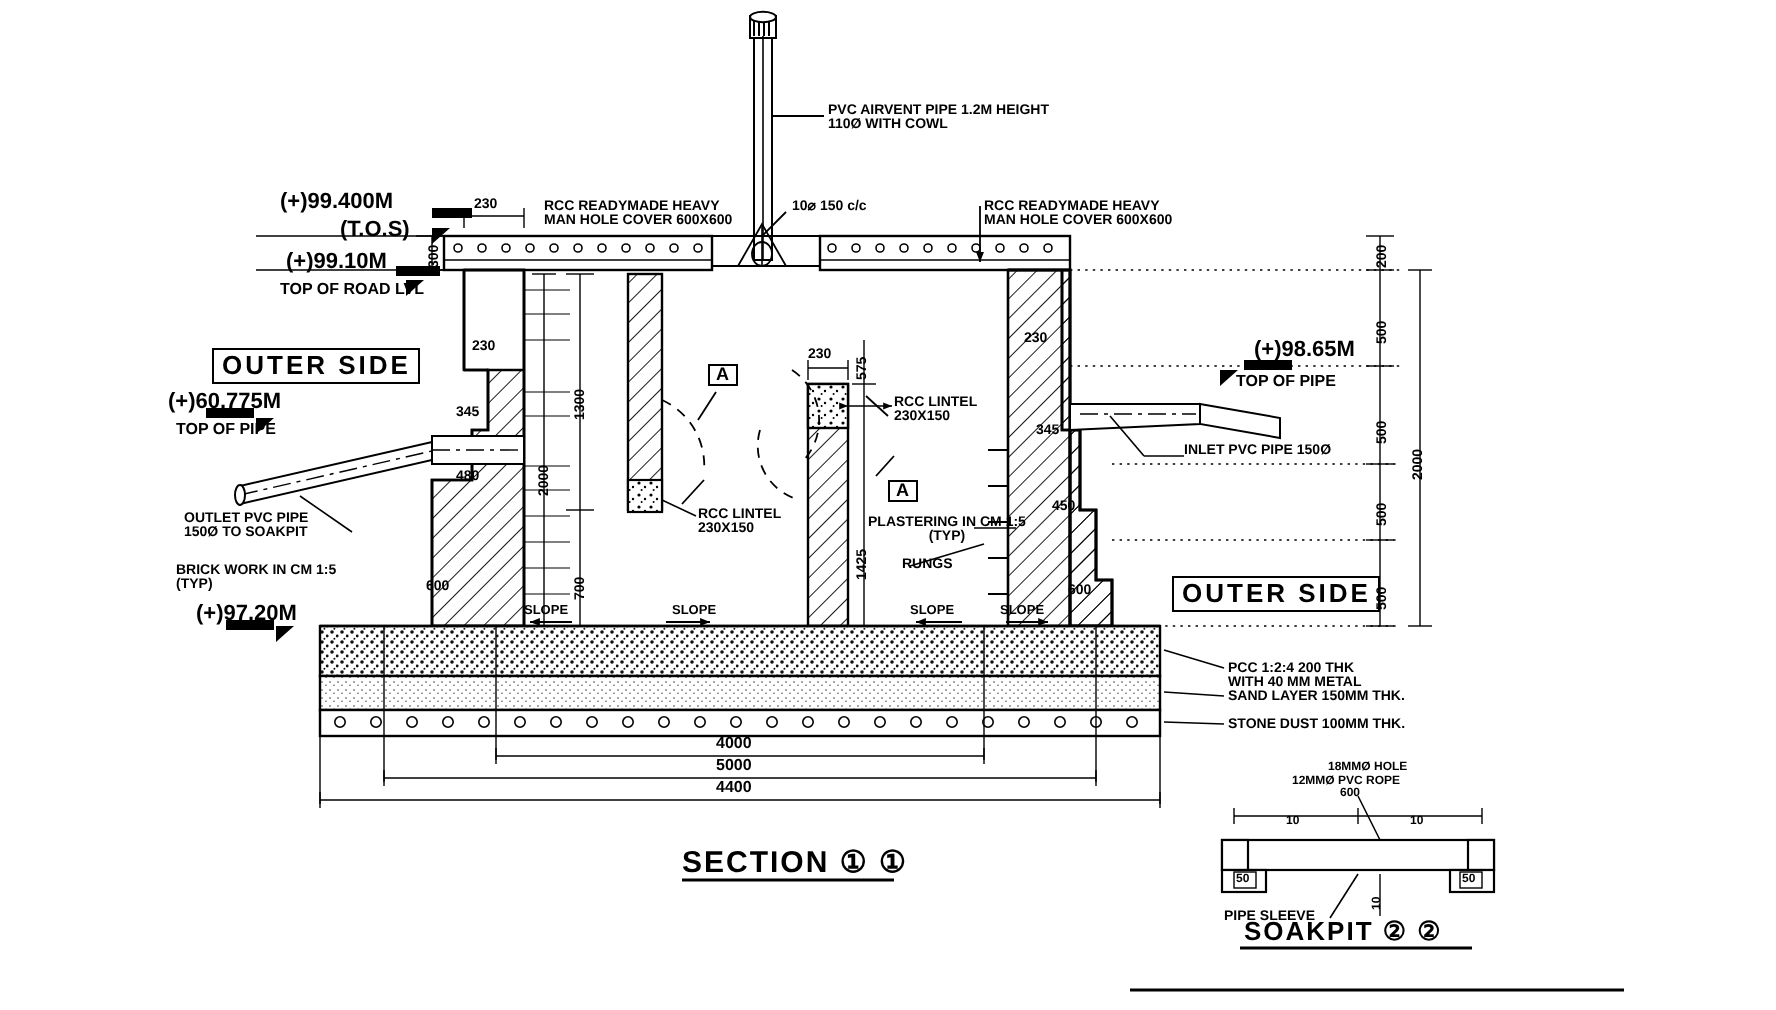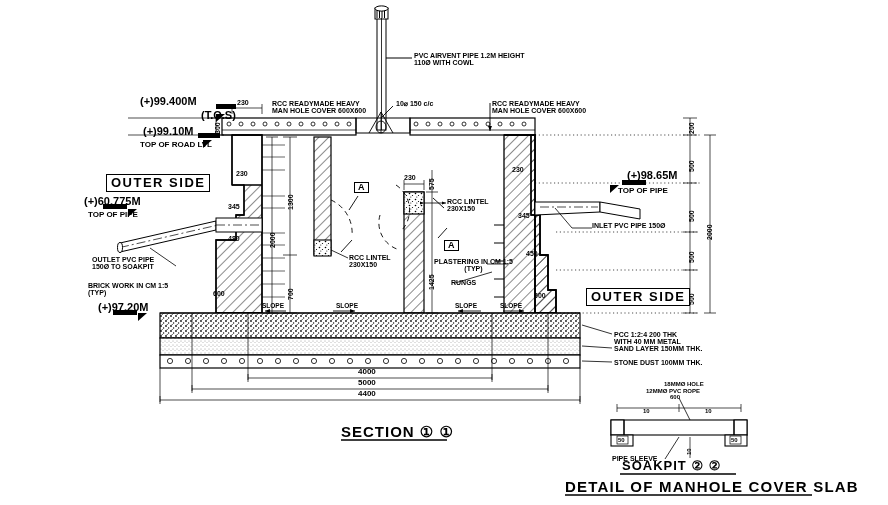--- a/index.html
+++ b/index.html
@@ -335,21 +335,21 @@
     </g>
 
     <g stroke="#000" stroke-width="1.6">
       <line x1="341" y1="440" x2="447" y2="440"></line>
       <line x1="620" y1="474" x2="736" y2="474"></line>
       <line x1="565" y1="495" x2="812" y2="495"></line>
     </g>
   </svg>
 
   <div class="lbl t11" style="left:140px;top:96px;text-align:center;">(+)99.400M</div>
-  <div class="lbl t11" style="left:170px;top:110px;margin-left:31px;">(T.O.S)</div>
+  <div class="lbl t11" style="left:170px;top:110px;">(T.O.S)</div>
   <div class="lvlbar" style="left:216px;top:104px;width:20px;"></div>
   <div class="lvlflag" style="left:216px;top:114px;"></div>
 
   <div class="lbl t11" style="left:143px;top:126px;">(+)99.10M</div>
   <div class="lbl t8" style="left:140px;top:141px;">TOP OF ROAD LVL</div>
   <div class="lvlbar" style="left:198px;top:133px;width:22px;"></div>
   <div class="lvlflag" style="left:203px;top:140px;"></div>
 
   <div class="lbl t11" style="left:84px;top:196px;">(+)60.775M</div>
   <div class="lbl t8" style="left:88px;top:211px;">TOP OF PIPE</div>
@@ -437,15 +437,14 @@
   <div class="lbl t6" style="left:670px;top:394px;">600</div>
   <div class="lbl t6" style="left:643px;top:408px;">10</div>
   <div class="lbl t6" style="left:705px;top:408px;">10</div>
   <div class="lbl t6" style="left:618px;top:437px;">50</div>
   <div class="lbl t6" style="left:731px;top:437px;">50</div>
   <div class="lbl t6 vert" style="left:686px;top:455px;transform:rotate(-90deg);">10</div>
   <div class="lbl t7" style="left:612px;top:455px;">PIPE SLEEVE</div>
 
   <div class="lbl t15" style="left:341px;top:424px;letter-spacing:1px;">SECTION ① ①</div>
   <div class="lbl t13" style="left:622px;top:459px;letter-spacing:1px;">SOAKPIT ② ②</div>
-  <div class="lbl t15" style="left:565px;top:479px;letter-spacing:1.2px;">DETAIL OF MANHOLE COVER SLAB</div>
 
 </div>
 
 </body></html>

